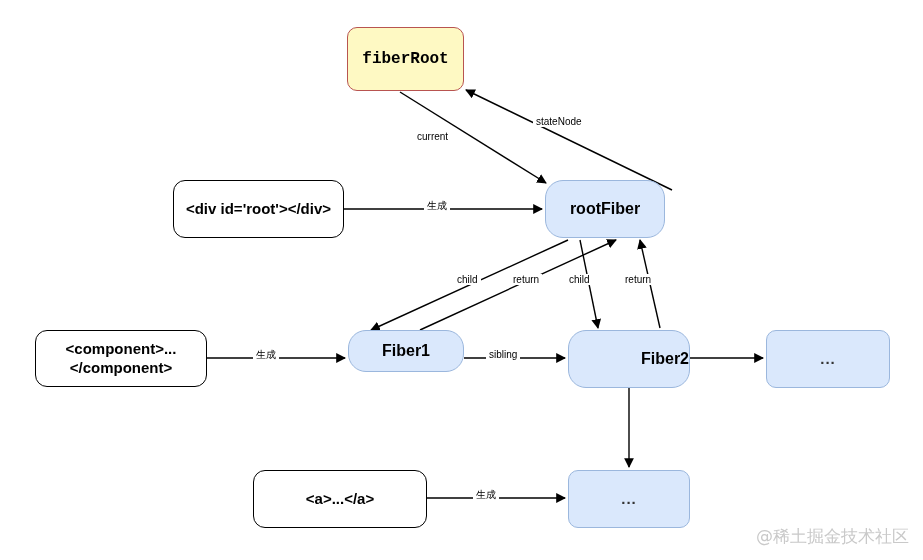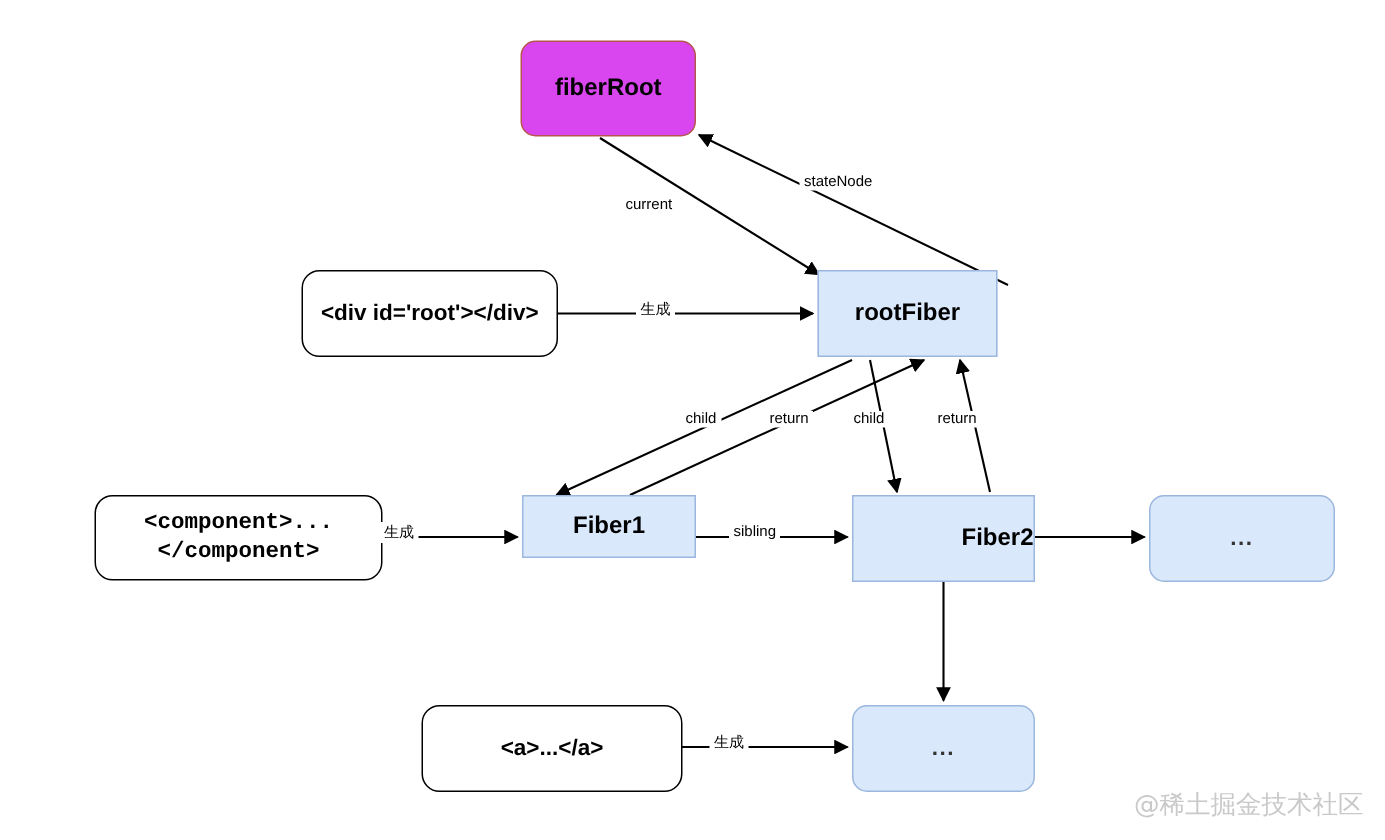--- a/index.html
+++ b/index.html
@@ -19,52 +19,52 @@
     position: absolute;
     box-sizing: border-box;
     display: flex;
     align-items: center;
     justify-content: center;
     text-align: center;
     line-height: 1.25;
     white-space: pre-line;
   }
   .node-fiberroot {
-    background: #d946ef;
+    background: #fef9c3;
     border: 1px solid #b85450;
     border-radius: 10px;
     font-weight: bold;
     font-size: 16px;
     color: #000000;
+    font-family: Liberation Mono, monospace;
   }
   .node-fiber {
     background: #dae8fc;
     border: 1px solid #9bb7dd;
-    border-radius: 0;
+    border-radius: 18px;
     font-weight: bold;
     font-size: 16px;
     color: #000000;
   }
   .node-ellipsis {
     background: #dae8fc;
     border: 1px solid #9bb7dd;
     border-radius: 10px;
     font-weight: bold;
     font-size: 15px;
     color: #333333;
     letter-spacing: 1px;
   }
   .node-html {
     background: #ffffff;
     border: 1.6px solid #000000;
     border-radius: 12px;
     font-weight: bold;
     font-size: 15px;
     color: #000000;
-    margin-left: 28px;
   }
   .edge-label {
     position: absolute;
     font-size: 10px;
     color: #000000;
     background: #ffffff;
     padding: 0 3px;
     white-space: nowrap;
     font-family: "Liberation Sans", sans-serif;
   }
@@ -140,21 +140,21 @@
   </div>
 
   <div class="node node-fiber" style="left:568px; top:330px; width:122px; height:58px;justify-content:flex-end;">
     <span>Fiber2</span>
   </div>
 
   <div class="node node-ellipsis" style="left:766px; top:330px; width:124px; height:58px;">
     <span>...</span>
   </div>
 
-  <div class="node node-html" style="left:35px; top:330px; width:192px; height:57px;font-family:Liberation Mono, monospace;">
+  <div class="node node-html" style="left:35px; top:330px; width:172px; height:57px;">
     <span>&lt;component&gt;...
 &lt;/component&gt;</span>
   </div>
 
   <div class="node node-ellipsis" style="left:568px; top:470px; width:122px; height:58px;">
     <span>...</span>
   </div>
 
   <div class="node node-html" style="left:253px; top:470px; width:174px; height:58px;">
     <span>&lt;a&gt;...&lt;/a&gt;</span>

